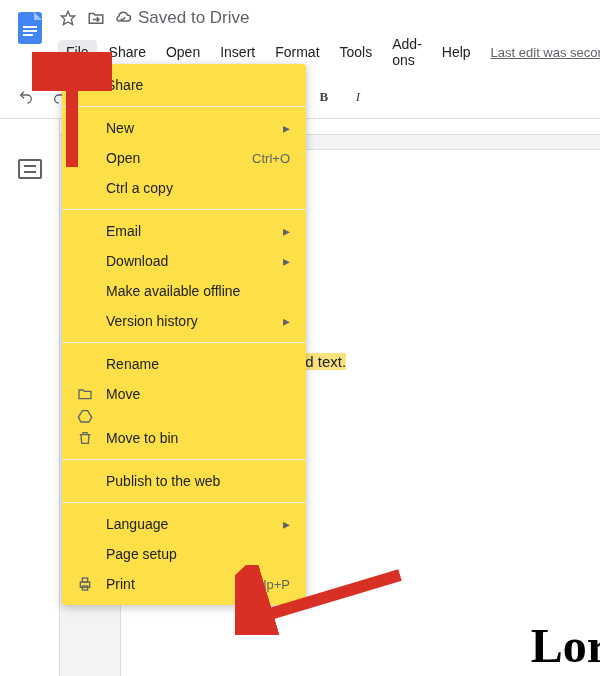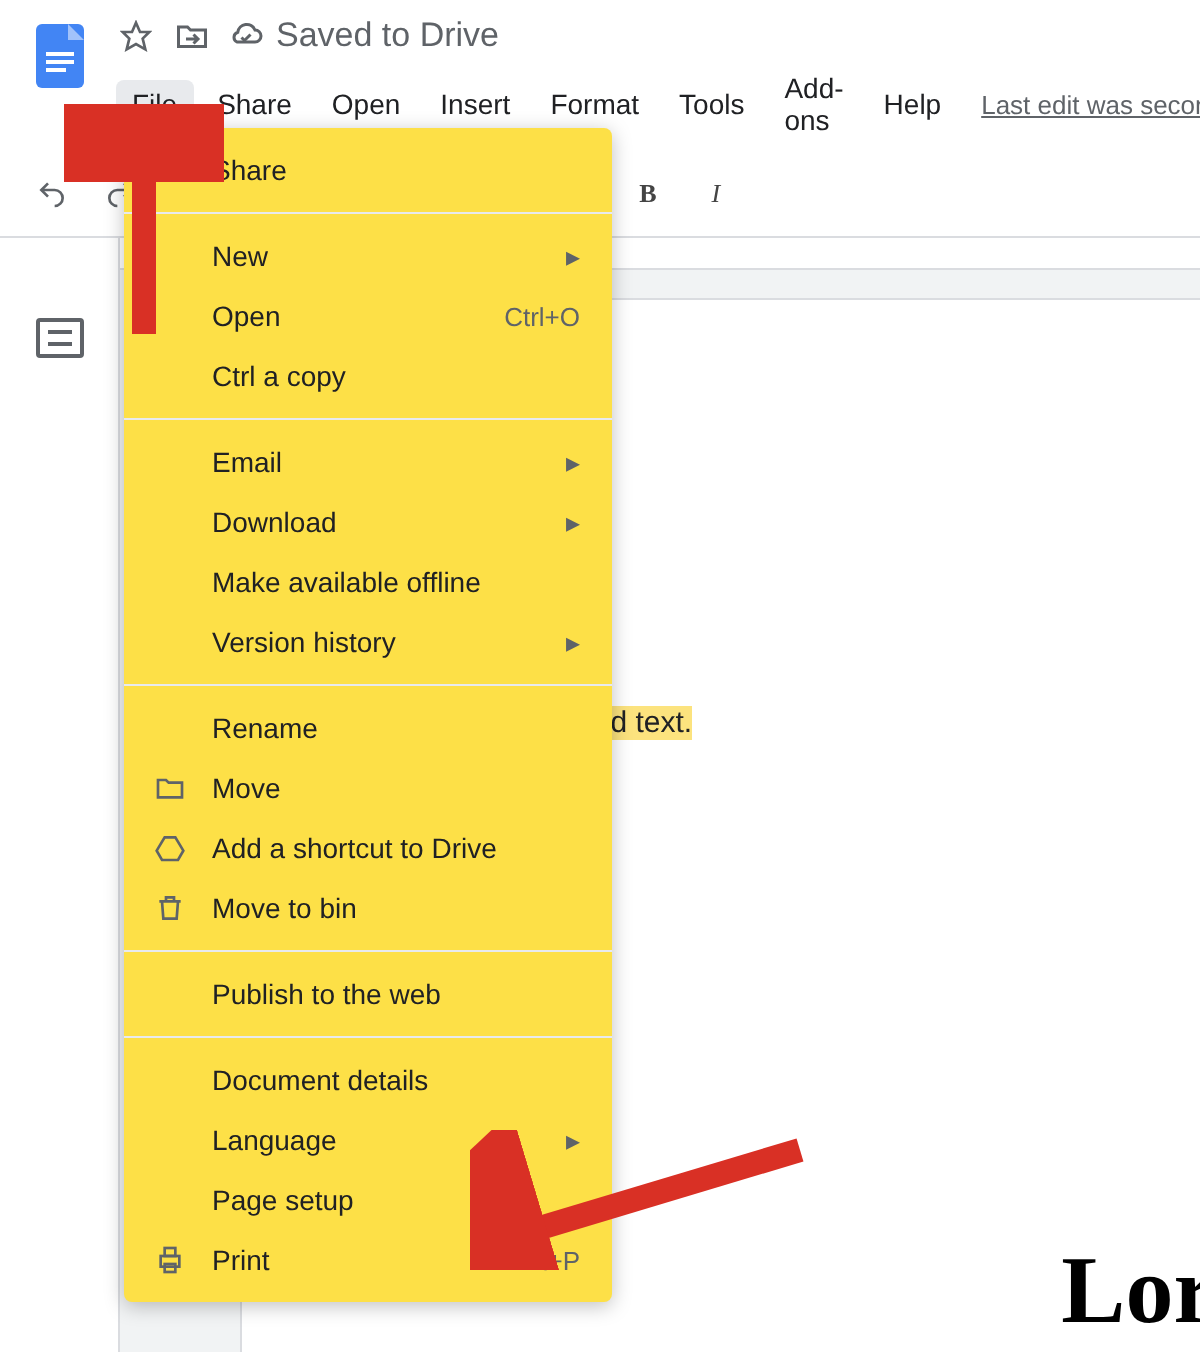--- a/index.html
+++ b/index.html
@@ -192,55 +192,51 @@
         </svg>
       </span>
       <span>Move</span>
     </div>
   <div class="dd-item">
       <span class="dd-icon">
         <svg width="16" height="16" viewBox="0 0 24 24" fill="none" stroke="#5f6368" stroke-width="2">
           <path d="M8 4 L16 4 L22 14 L18 21 L6 21 L2 14 Z"></path>
         </svg>
       </span>
-      <span>Add a shortcut to Drive</span>
     </div>
   <div class="dd-item">
       <span class="dd-icon">
         <svg width="16" height="16" viewBox="0 0 24 24" fill="none" stroke="#5f6368" stroke-width="2">
           <path d="M4 7h16M9 7V4h6v3M6 7l1 13h10l1-13"></path>
         </svg>
       </span>
       <span>Move to bin</span>
     </div>
   <div class="dd-sep"></div>
   <div class="dd-item">
       <span>Publish to the web</span>
     </div>
   <div class="dd-sep"></div>
-  <div class="dd-item">
-      <span>Document details</span>
-    </div>
   <div class="dd-item">
       <span>Language</span>
       <span class="dd-arrow">▸</span>
     </div>
   <div class="dd-item">
       <span>Page setup</span>
     </div>
   <div class="dd-item">
       <span class="dd-icon">
         <svg width="16" height="16" viewBox="0 0 24 24" fill="none" stroke="#5f6368" stroke-width="2">
           <rect x="5" y="9" width="14" height="8"></rect>
           <rect x="8" y="3" width="8" height="6"></rect>
           <rect x="8" y="15" width="8" height="6"></rect>
         </svg>
       </span>
       <span>Print</span>
-      <span class="dd-shortcut">Print+P</span>
+      <span class="dd-shortcut">Help+P</span>
     </div>
 </div>
 
 <svg class="arrow-red arrow1" viewBox="0 0 80 120">
     <defs>
       <marker id="ah1" markerWidth="10" markerHeight="10" refX="2" refY="5" orient="auto">
         <polygon points="0,0 10,5 0,10" fill="#d93025"></polygon>
       </marker>
     </defs>
     <path d="M40,115 L40,15" stroke="#d93025" stroke-width="12" marker-end="url(#ah1)"></path>

